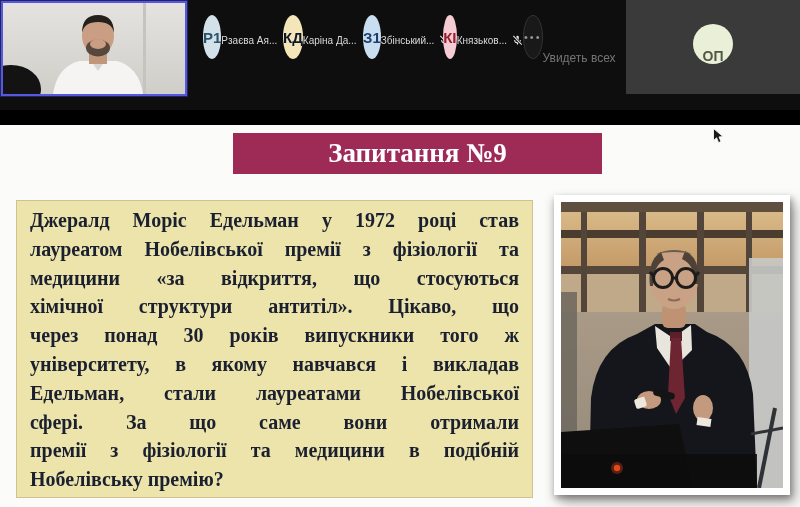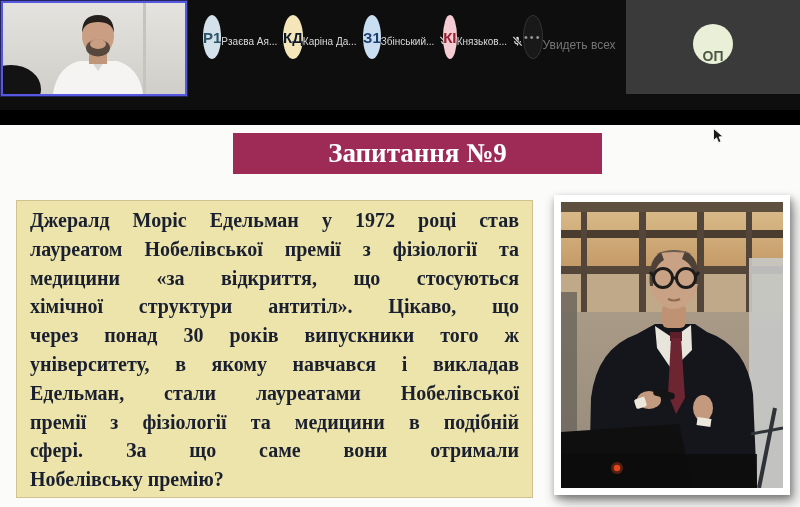--- a/index.html
+++ b/index.html
@@ -12,28 +12,28 @@
 
   .self-tile{position:absolute;left:1px;top:1px;width:186px;height:95px;box-sizing:border-box;
              border:2px solid var(--active-speaker-border,#5659df);box-shadow:0 0 0 1px #23235e;
              background:#d8d7d3;}
   .self-tile svg{width:100%;height:100%;display:block;}
 
   .prow{position:absolute;left:203px;top:15px;display:flex;}
   .ptile{width:80px;display:flex;flex-direction:row;align-items:center;}
   .avatar{width:44px;height:44px;border-radius:50%;display:flex;align-items:center;justify-content:center;
           font-size:15px;font-weight:bold;}
-  .pmeta{margin-top:8px;display:flex;align-items:center;gap:5px;height:12px;}
+  .pmeta{margin-top:8px;display:flex;gap:5px;height:12px;}
   .pname{font-size:10px;color:#d9d9d9;white-space:nowrap;}
   .mic{flex:0 0 auto;}
 
   .ovl-avatar{width:44px;height:44px;border-radius:50%;background:#191919;border:1px solid #323232;
               box-sizing:border-box;color:#969696;display:flex;align-items:center;justify-content:center;
               font-size:11px;letter-spacing:2px;}
-  .ovl-label{font-size:12px;color:#757575;margin-top:8px;white-space:nowrap;}
+  .ovl-label{font-size:12px;color:#757575;margin-top:16px;white-space:nowrap;}
 
   .pinned-panel{position:absolute;left:626px;top:0;width:174px;height:94px;
                 background:var(--pinned-panel-bg,#3a3a3a);display:flex;align-items:center;justify-content:center;
                 padding-bottom:6px;box-sizing:border-box;}
   .pinned-avatar{width:40px;height:40px;border-radius:50%;display:flex;align-items:flex-end;justify-content:center;
                  font-size:14px;font-weight:bold;}
 
   
   .slide{position:absolute;left:0;top:125px;width:800px;height:382px;background:var(--slide-bg,#fbfbfa);}
   .banner{position:absolute;left:233px;top:8px;width:369px;height:41px;background:var(--banner-bg,#9e2b56);
@@ -169,22 +169,22 @@
     </div>
 
     <div class="qbox" id="qbox">
         <div class="qline">Джералд Моріс Едельман у 1972 році став</div>
         <div class="qline">лауреатом Нобелівської премії з фізіології та</div>
         <div class="qline">медицини «за відкриття, що стосуються</div>
         <div class="qline">хімічної структури антитіл». Цікаво, що</div>
         <div class="qline">через понад 30 років випускники того ж</div>
         <div class="qline">університету, в якому навчався і викладав</div>
         <div class="qline">Едельман, стали лауреатами Нобелівської</div>
+        <div class="qline">сфері. За що саме вони отримали</div>
         <div class="qline">премії з фізіології та медицини в подібній</div>
-        <div class="qline">сфері. За що саме вони отримали</div>
         <div class="qline last">Нобелівську премію?</div>
       </div>
 
     <div class="photo">
       <svg viewBox="0 0 222 286" preserveAspectRatio="none">
         <defs>
           <linearGradient id="wallG" x1="0" y1="0" x2="0" y2="1">
             <stop offset="0" stop-color="#b3a58e"></stop>
               <stop offset="1" stop-color="#97897a"></stop>
           </linearGradient>

